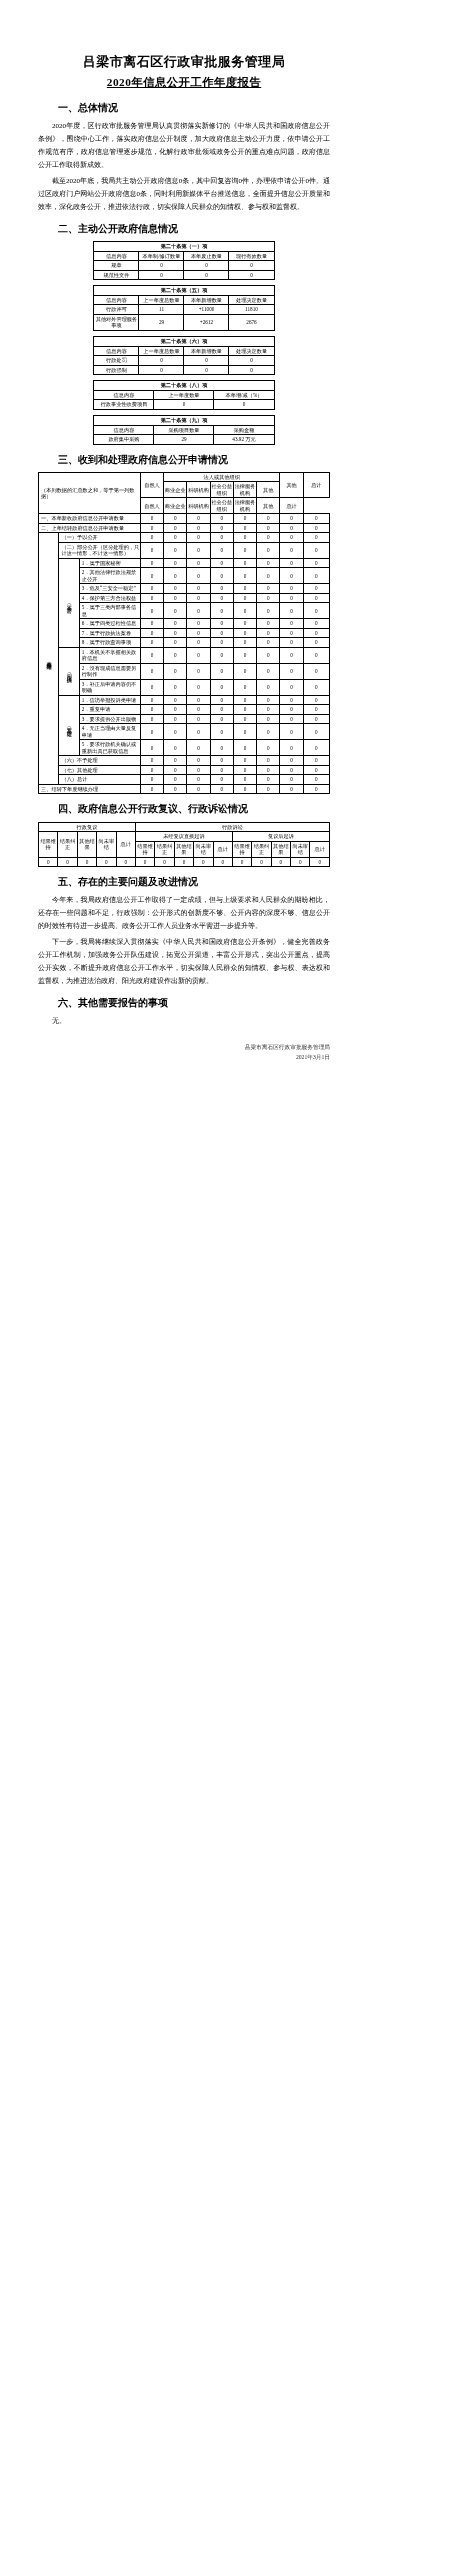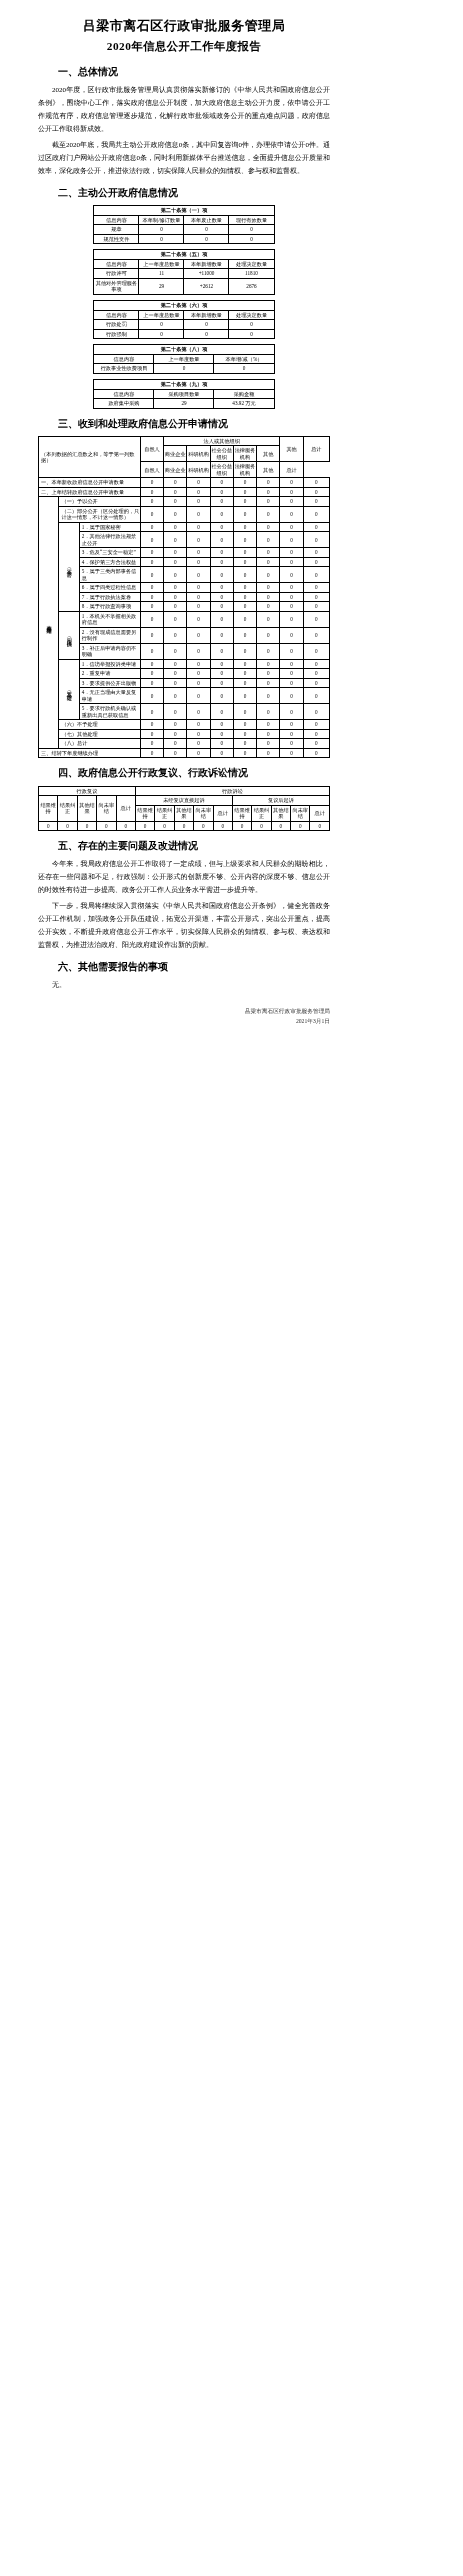--- a/index.html
+++ b/index.html
@@ -5,36 +5,38 @@
   html,body{margin:0;padding:0;background:#ffffff;}
   body{
     width:464px;
     font-family:"Liberation Serif", serif;
     color:#000;
   }
   .page{
     width:368px;
     box-sizing:border-box;
     padding:13.4px 38px 20.6px 38px;
+    margin-top:36px;
   }
   .doc-title{
     text-align:center;
     font-size:13px;
     font-weight:bold;
     line-height:1.5;
     letter-spacing:0.5px;
     margin:3.1px 0 1px 0;
   }
   .doc-title2{
     text-align:center;
     font-size:11.3px;
     font-weight:bold;
     line-height:1.6;
     letter-spacing:0.5px;
     margin:0 0 7.2px 0;
+    text-decoration:underline;
   }
   p.body{
     font-size:7px;
     line-height:1.85;
     text-indent:2em;
     margin:0 0 3.1px 0;
     text-align:justify;
     font-family:Liberation Serif, serif;
   }
   h2.sec{

